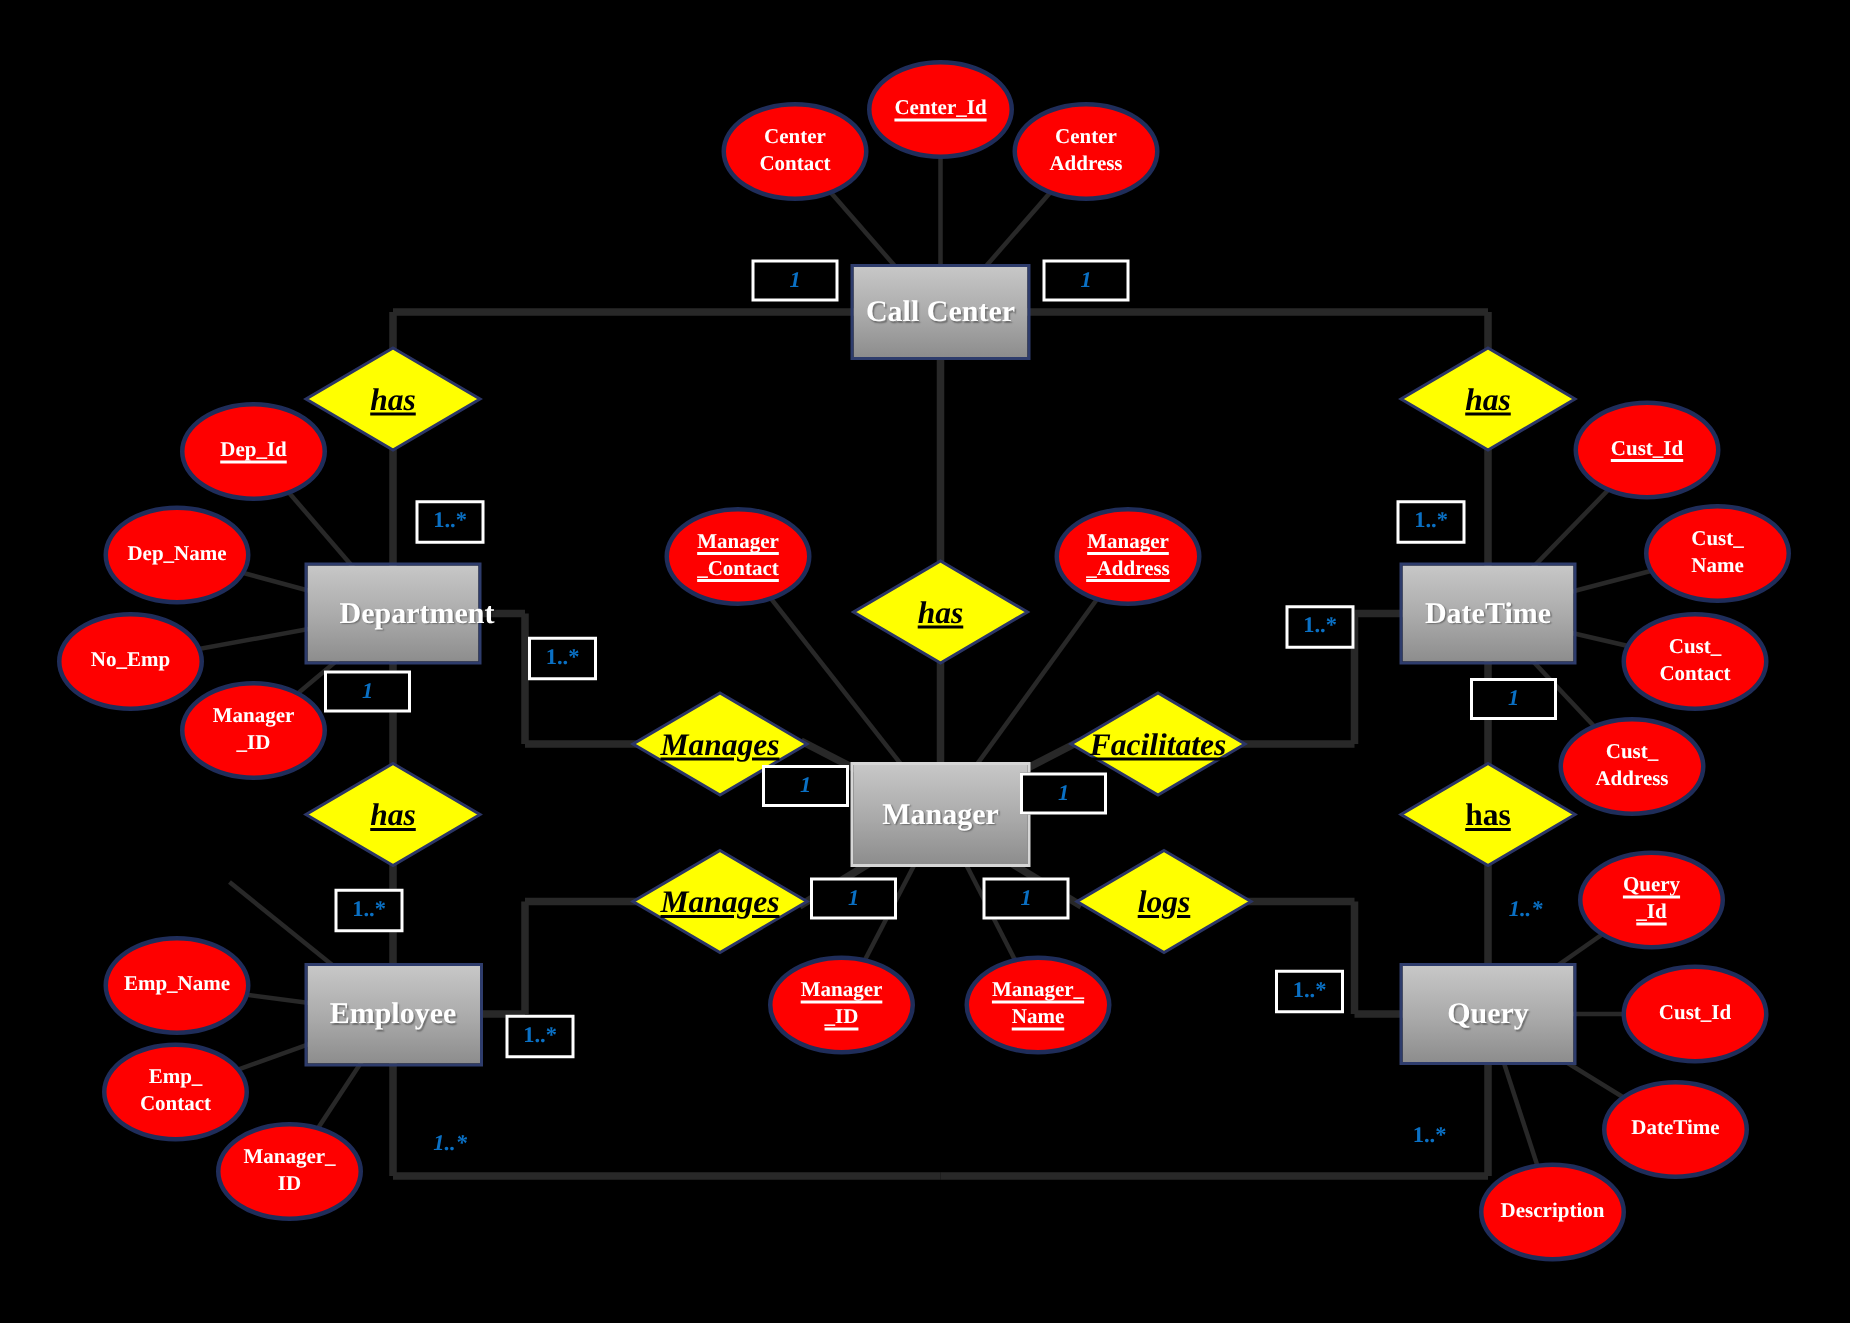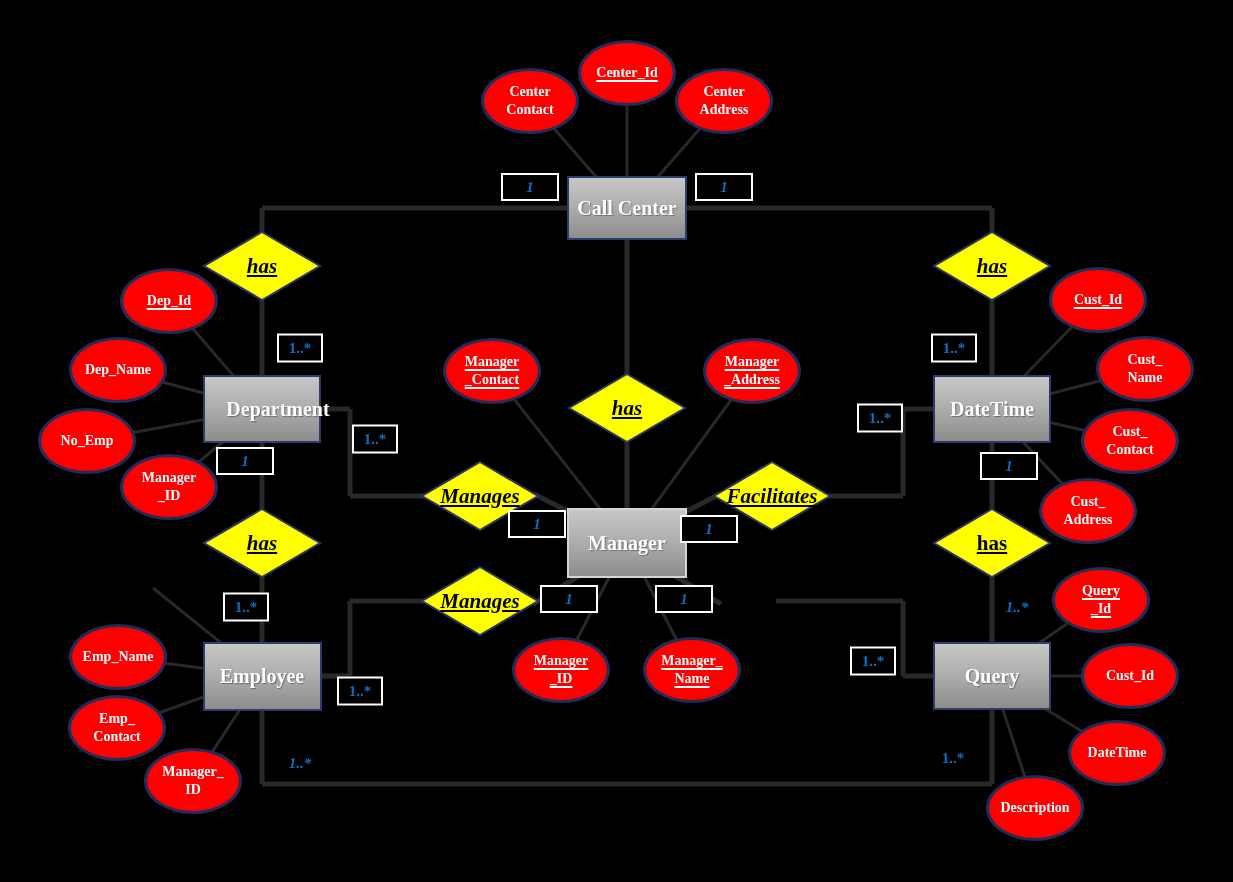--- a/index.html
+++ b/index.html
@@ -196,20 +196,26 @@
         <polygon points="60,2 118,36 60,70 2,36" fill="#ffff00" stroke="#2b3566" stroke-width="2"></polygon>
       </svg>
       <div class="lbl">has</div>
     </div>
     <div class="rel" style="left: 420px; top: 565px; width: 120px; height: 72px;">
       <svg width="120" height="72">
         <polygon points="60,2 118,36 60,70 2,36" fill="#ffff00" stroke="#2b3566" stroke-width="2"></polygon>
       </svg>
       <div class="lbl">Manages</div>
     </div>
+    <div class="rel" style="left: 716px; top: 565px; width: 120px; height: 72px;">
+      <svg width="120" height="72">
+        <polygon points="60,2 118,36 60,70 2,36" fill="#ffff00" stroke="#2b3566" stroke-width="2"></polygon>
+      </svg>
+      <div class="lbl">logs</div>
+    </div>
     <div class="entity" style="left: 567px; top: 176px; width: 120px; height: 64px;">
       <span>Call Center</span>
     </div>
     <div class="entity" style="left: 203px; top: 375px; width: 118px; height: 68px; padding-left: 32px;">
       <span>Department</span>
     </div>
     <div class="entity" style="left: 933px; top: 375px; width: 118px; height: 68px;">
       <span>DateTime</span>
     </div>
     <div class="entity" style="left: 567px; top: 508px; width: 120px; height: 70px; border-color: rgb(214, 214, 214);">

